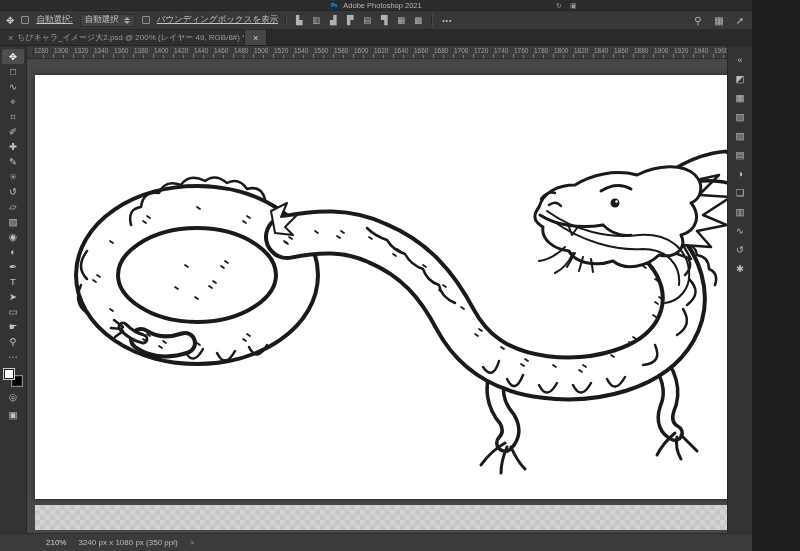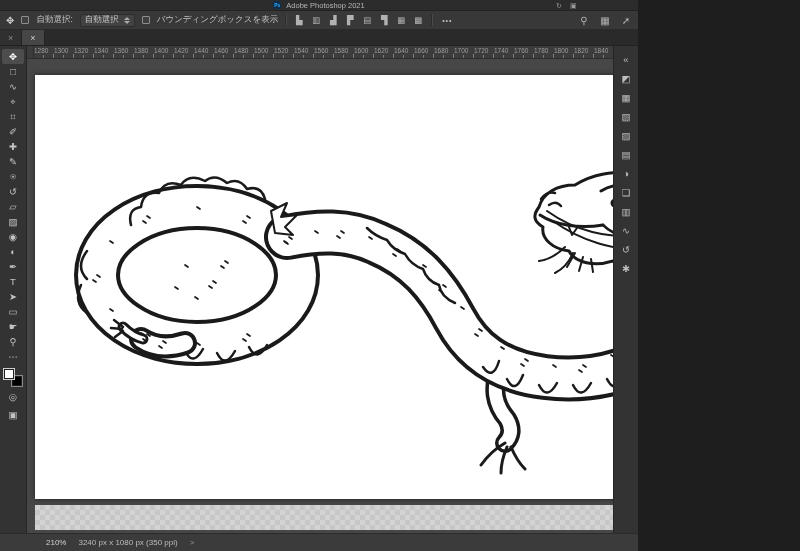--- a/index.html
+++ b/index.html
@@ -1,35 +1,35 @@
 <!DOCTYPE html>
 <html><head>
 <meta charset="utf-8">
 <style>
   * { margin:0; padding:0; box-sizing:border-box; }
   body { background:#1e1e1e; font-family:"Liberation Sans", sans-serif; }
-  .app { width:638px; height:551px; position:relative; background:#5eead4; overflow:hidden;
+  .app { width:752px; height:551px; position:relative; background:#5eead4; overflow:hidden;
          color:#c8c8c8; user-select:none; }
 
   
   .titlebar { height:11px; background:#2c2c2c; border-bottom:1px solid #232323;
               display:flex; align-items:center; justify-content:center; gap:5px;
               font-size:7.5px; color:#b5b5b5; position:relative; }
   .ps-badge { width:8px; height:8px; background:#0d2f4a; color:#31a8ff; font-size:5px;
               display:flex; align-items:center; justify-content:center; border-radius:2px;
               font-weight:bold; }
   .titlebar-icons { position:absolute; left:556px; top:0; height:11px; display:flex; gap:8px;
                     align-items:center; font-size:7px; color:#9a9a9a; }
 
   
   .optionsbar { height:19px; background:#383838; border-bottom:1px solid #2a2a2a;
                 display:flex; align-items:center; padding:0 6px; gap:7px; font-size:8.5px; }
   .opt-tool { font-size:10px; color:#d0d0d0; }
   .checkbox { width:8px; height:8px; border:1px solid #8d8d8d; background:#3f3f3f; border-radius:1px; }
-  .opt-label { color:#c4c4c4; white-space:nowrap; }
+  .opt-label { color:#c4c4c4; white-space:nowrap;text-decoration:underline; }
   .opt-select { display:flex; align-items:center; gap:5px; background:#424242; border:1px solid #2d2d2d;
                 border-radius:2px; padding:1px 4px; height:13px; }
   .sel-arrows { display:flex; flex-direction:column; gap:1px; }
   .sel-arrows i { display:block; width:0; height:0; border-left:3px solid transparent; border-right:3px solid transparent; }
   .sel-arrows i.up { border-bottom:3px solid #aaa; }
   .sel-arrows i.down { border-top:3px solid #aaa; }
   .divider { width:1px; height:12px; background:#2b2b2b; box-shadow:1px 0 0 #4a4a4a; }
   .mini-icon { width:12px; height:12px; display:flex; align-items:center; justify-content:center;
                font-size:8.5px; color:#b2b2b2; }
   .more-btn { font-size:7px; letter-spacing:1px; color:#c0c0c0; padding:0 3px; }
@@ -130,20 +130,21 @@
     <span class="opt-right" id="options-right">
         <span class="mini-icon">⚲</span>
         <span class="mini-icon">▦</span>
         <span class="mini-icon">➚</span>
       </span>
   </div>
 
   <div class="tabbar">
     <div class="tab">
       <span class="close">×</span>
+      <span>ちびキャラ_イメージ大2.psd @ 200% (レイヤー 49, RGB/8#) *</span>
     </div>
     <div class="tab active">
       <span class="close">×</span>
     </div>
   </div>
 
   <div class="main">
 
     <div class="toolbar-left" id="toolbar-left">
         <div class="tool selected">✥</div>

